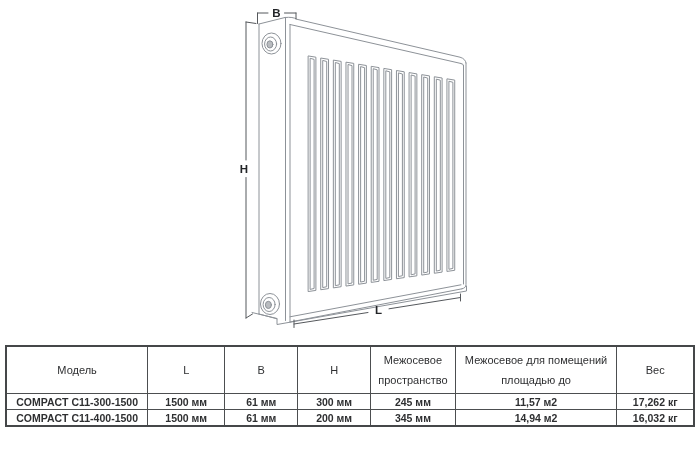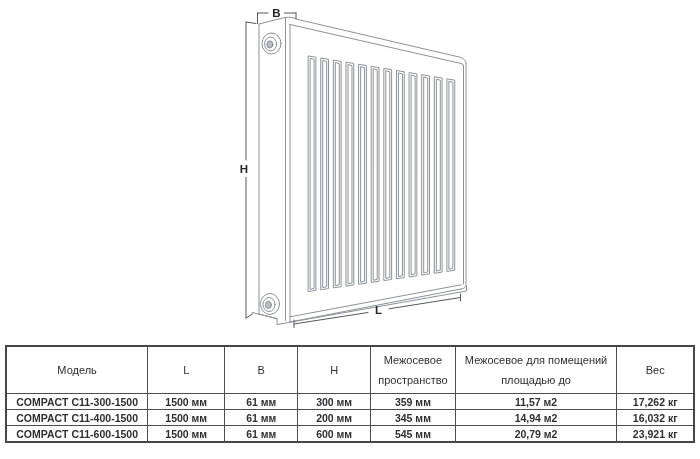--- a/index.html
+++ b/index.html
@@ -105,37 +105,28 @@
         <th>Межосевое для помещений площадью до</th>
         <th>Вес</th>
       </tr>
     </thead>
     <tbody>
       <tr>
         <td>COMPACT C11-300-1500</td>
         <td>1500 мм</td>
         <td>61 мм</td>
         <td>300 мм</td>
-        <td>359 мм</td>
+        <td>245 мм</td>
         <td>11,57 м2</td>
         <td>17,262 кг</td>
       </tr>
       <tr>
         <td>COMPACT C11-400-1500</td>
         <td>1500 мм</td>
         <td>61 мм</td>
         <td>200 мм</td>
         <td>345 мм</td>
         <td>14,94 м2</td>
         <td>16,032 кг</td>
       </tr>
-      <tr>
-        <td>COMPACT C11-600-1500</td>
-        <td>1500 мм</td>
-        <td>61 мм</td>
-        <td>600 мм</td>
-        <td>545 мм</td>
-        <td>20,79 м2</td>
-        <td>23,921 кг</td>
-      </tr>
     </tbody>
   </table>
 </div>
 
 </body></html>

